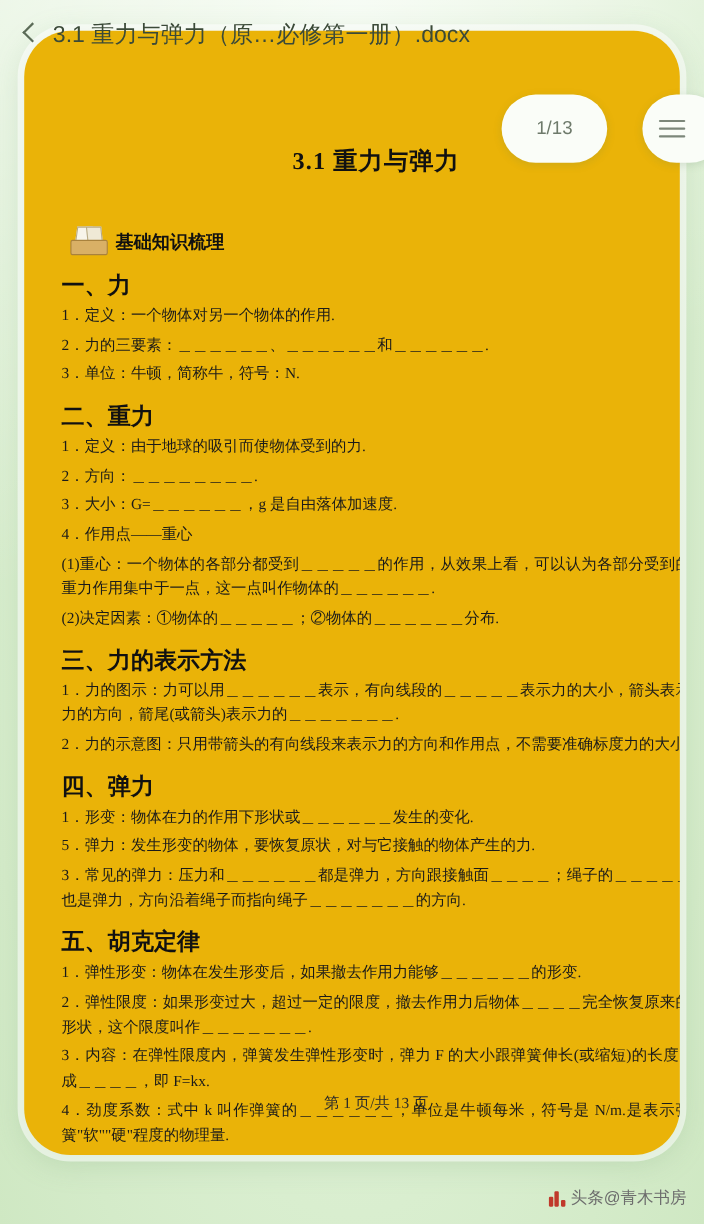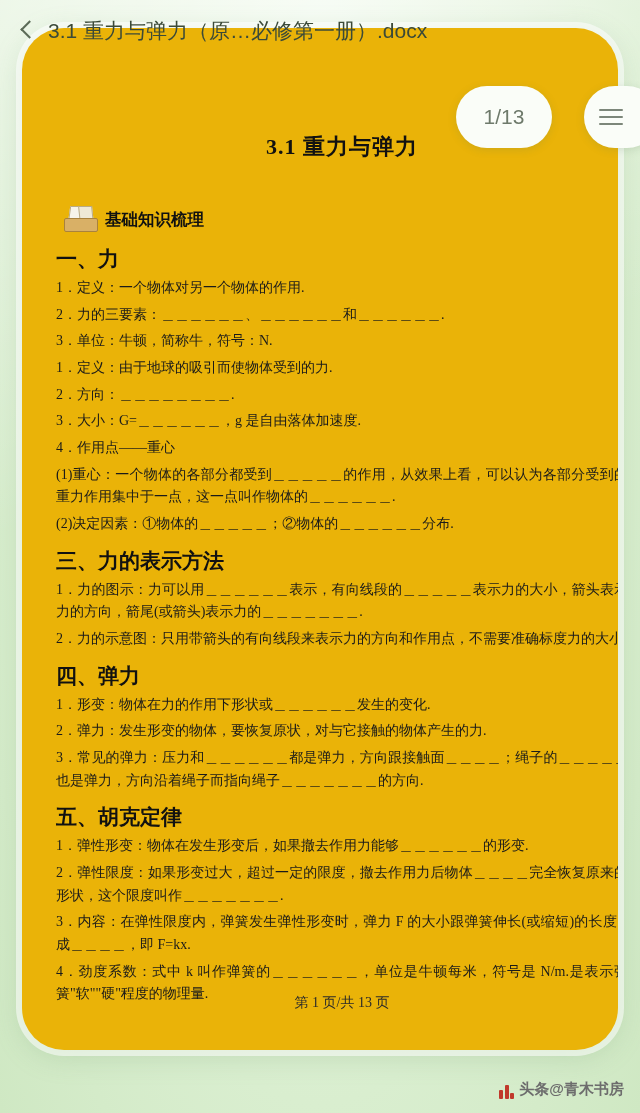--- a/index.html
+++ b/index.html
@@ -91,21 +91,21 @@
     top: 86px;
     width: 96px;
     height: 62px;
     background: #fafdf8;
     border-radius: 31px;
     box-shadow: 0 2px 8px rgba(90,120,85,0.18);
     display: flex;
     align-items: center;
     justify-content: center;
     font-family: "Liberation Sans", "DejaVu Sans", sans-serif;
-    font-size: 21px;
+    font-size: 17px;
     color: #6e7a6b;
     z-index: 25;
   }
   
   .menu-pill {
     position: absolute;
     right: -18px;
     top: 86px;
     width: 74px;
     height: 62px;
@@ -220,26 +220,25 @@
     text-align: center;
     font-size: 14px;
     color: #2b2b2a;
   }
   
   .watermark {
     position: absolute;
     right: 16px;
     bottom: 14px;
     display: flex;
-    align-items: flex-end;
+    align-items: center;
     font-family: "Liberation Sans", "DejaVu Sans", sans-serif;
     font-size: 15px;
     color: #6d6d6d;
     z-index: 40;
-    font-weight: bold;
   }
   .wm-logo {
     width: 15px;
     height: 15px;
     margin-right: 5px;
     position: relative;
   }
   .wm-logo i {
     position: absolute;
     width: 4px;
@@ -270,34 +269,35 @@
           <span class="book"></span>
         </span>
         <span class="badge-text">基础知识梳理</span>
       </div>
 
       <div class="h2">一、力</div>
       <p class="line">1．定义：一个物体对另一个物体的作用.</p>
       <p class="line">2．力的三要素：＿＿＿＿＿＿、＿＿＿＿＿＿和＿＿＿＿＿＿.</p>
       <p class="line">3．单位：牛顿，简称牛，符号：N.</p>
 
+      <div class="h2">二、重力</div>
       <p class="line">1．定义：由于地球的吸引而使物体受到的力.</p>
       <p class="line">2．方向：＿＿＿＿＿＿＿＿.</p>
       <p class="line">3．大小：G=＿＿＿＿＿＿，g 是自由落体加速度.</p>
       <p class="line">4．作用点——重心</p>
       <p class="line">(1)重心：一个物体的各部分都受到＿＿＿＿＿的作用，从效果上看，可以认为各部分受到的重力作用集中于一点，这一点叫作物体的＿＿＿＿＿＿.</p>
       <p class="line">(2)决定因素：①物体的＿＿＿＿＿；②物体的＿＿＿＿＿＿分布.</p>
 
       <div class="h2">三、力的表示方法</div>
       <p class="line">1．力的图示：力可以用＿＿＿＿＿＿表示，有向线段的＿＿＿＿＿表示力的大小，箭头表示力的方向，箭尾(或箭头)表示力的＿＿＿＿＿＿＿.</p>
       <p class="line">2．力的示意图：只用带箭头的有向线段来表示力的方向和作用点，不需要准确标度力的大小.</p>
 
       <div class="h2">四、弹力</div>
       <p class="line">1．形变：物体在力的作用下形状或＿＿＿＿＿＿发生的变化.</p>
-      <p class="line">2．弹力：发生形变的物体，要恢复原状，对与它接触的物体产生的力.</p>
+      <p class="line">5．弹力：发生形变的物体，要恢复原状，对与它接触的物体产生的力.</p>
       <p class="line">3．常见的弹力：压力和＿＿＿＿＿＿都是弹力，方向跟接触面＿＿＿＿；绳子的＿＿＿＿＿也是弹力，方向沿着绳子而指向绳子＿＿＿＿＿＿＿的方向.</p>
 
       <div class="h2">五、胡克定律</div>
       <p class="line">1．弹性形变：物体在发生形变后，如果撤去作用力能够＿＿＿＿＿＿的形变.</p>
       <p class="line">2．弹性限度：如果形变过大，超过一定的限度，撤去作用力后物体＿＿＿＿完全恢复原来的形状，这个限度叫作＿＿＿＿＿＿＿.</p>
       <p class="line">3．内容：在弹性限度内，弹簧发生弹性形变时，弹力 F 的大小跟弹簧伸长(或缩短)的长度 x 成＿＿＿＿，即 F=kx.</p>
       <p class="line">4．劲度系数：式中 k 叫作弹簧的＿＿＿＿＿＿，单位是牛顿每米，符号是 N/m.是表示弹簧"软""硬"程度的物理量.</p>
 
     </div>
 

